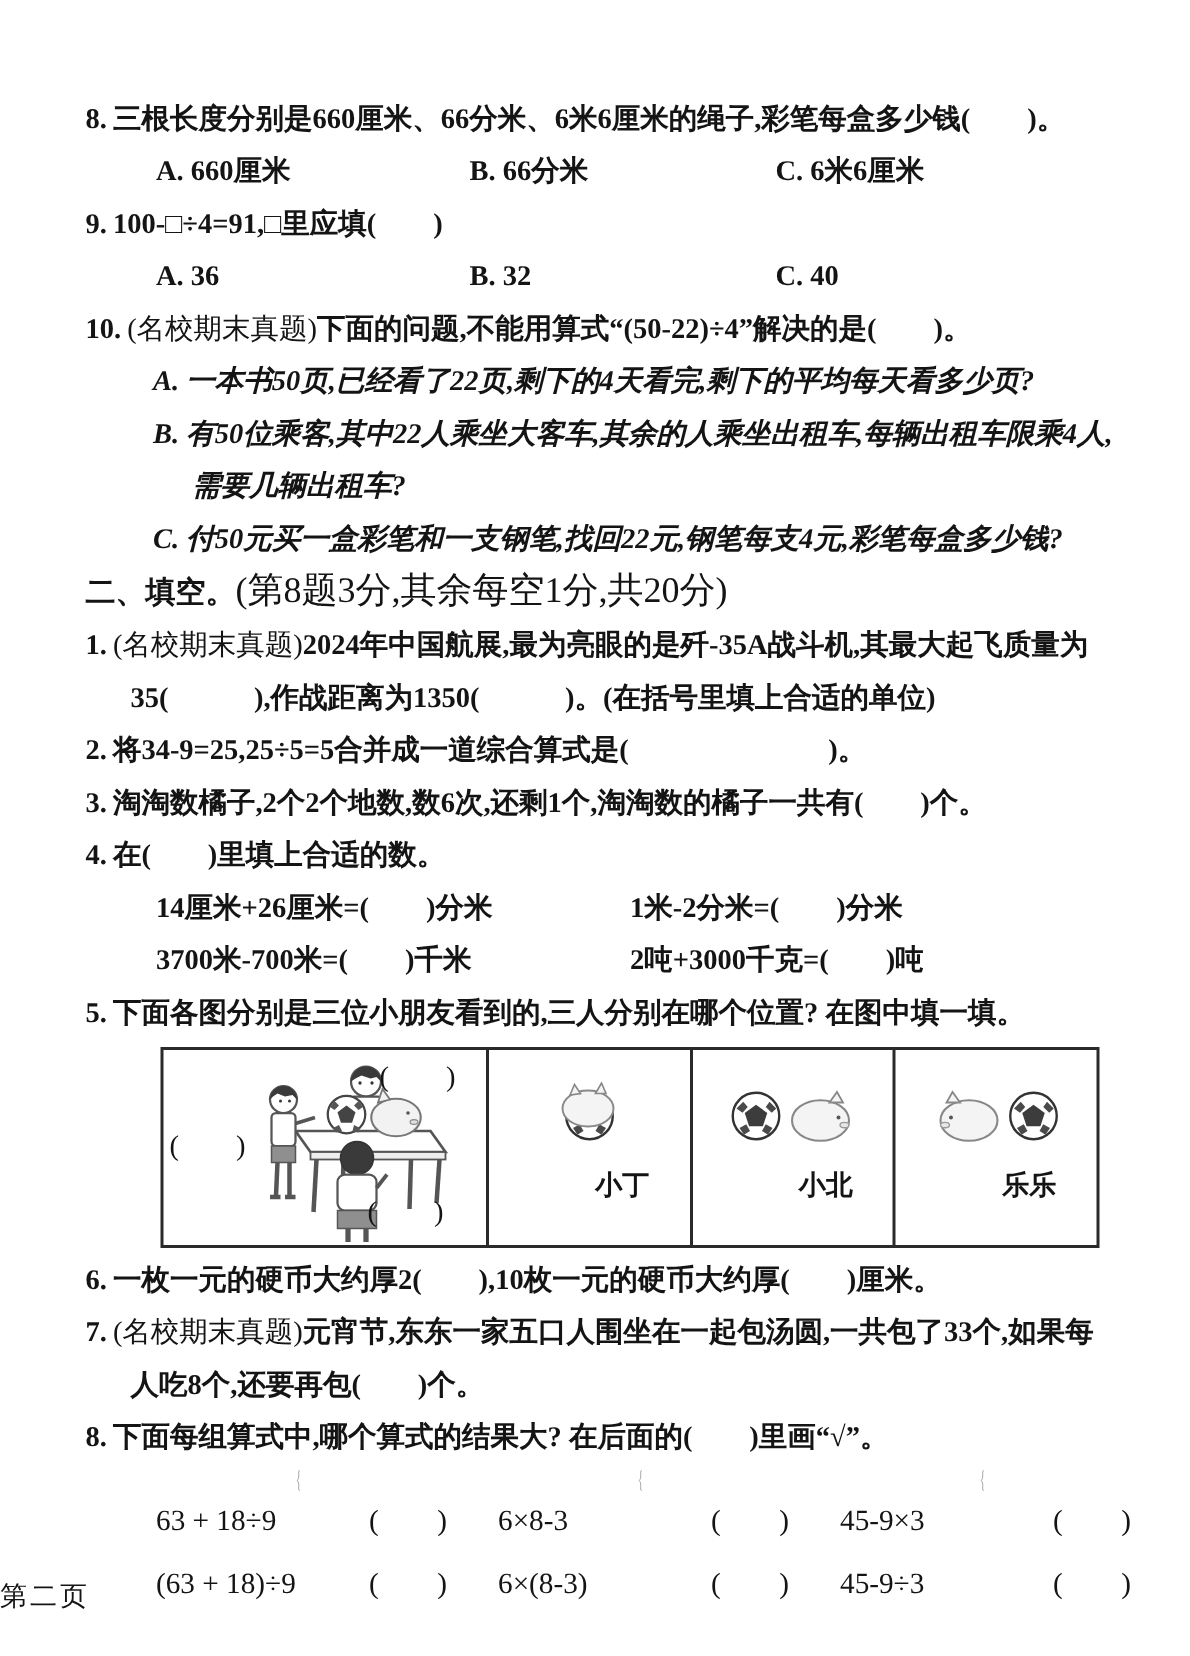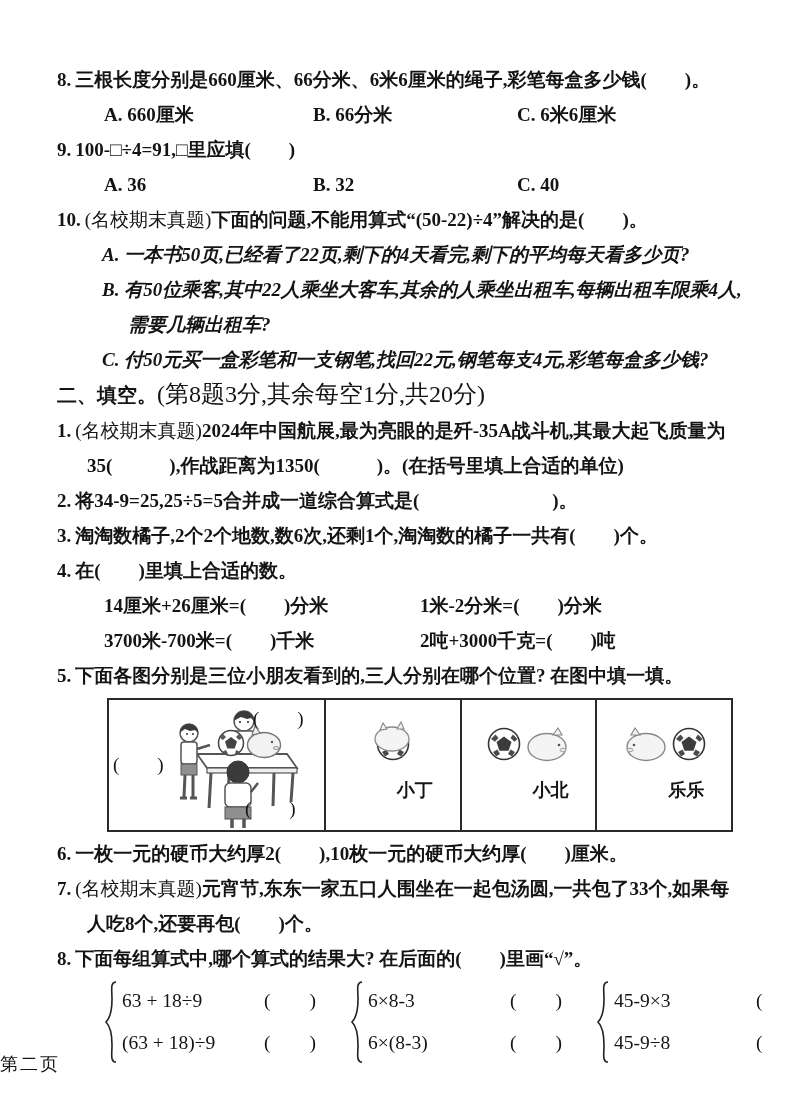--- a/index.html
+++ b/index.html
@@ -44,21 +44,21 @@
   .view-icons{display:flex;align-items:center;justify-content:center;height:44px;position:relative;}
   .view-label{margin-top:14px;font-size:18px;font-weight:700;line-height:20px;margin-left:44px;}
   .scene-blank{position:absolute;font-size:19px;font-weight:400;line-height:26px;white-space:pre;}
   .blank-top{left:144px;top:6px;}
   .blank-left{left:4px;top:52px;}
   .blank-bottom{left:136px;top:96px;}
   .overlap-pig{position:absolute;left:-4px;top:-6px;}
   .overlap-ball{position:relative;}
   
   .groups{display:flex;margin:4px 0 0 47px;}
-  .group{display:flex;align-items:center;margin-right:34px;}
+  .group{display:flex;align-items:center;margin-right:34px;flex-direction:column;}
   .group:last-child{margin-right:0;}
   .brace{flex:0 0 14px;margin-right:4px;}
   .grows{display:flex;flex-direction:column;justify-content:space-between;height:84px;padding:3px 0;box-sizing:border-box;}
   .grow{display:flex;justify-content:space-between;font-weight:400;font-size:19.5px;line-height:36px;width:194px;}
   .grow .blank{font-weight:400;white-space:pre;}
   .footer{
     position:absolute;left:0;bottom:28px;width:100%;
     font-size:18px;font-weight:400;letter-spacing:2px;
   }
   svg{display:block;}
@@ -279,21 +279,21 @@
       <div class="group">
         <svg class="brace" width="14" height="84" viewBox="0 0 14 84">
           <path d="M12 2 C6 2 8 10 8 19 C8 31 6 38 2 42 C6 46 8 53 8 65 C8 74 6 82 12 82" fill="none" stroke="#222" stroke-width="1.6"></path>
         </svg>
         <div class="grows">
           <div class="grow">
               <span>45-9×3</span>
               <span class="blank">(　　)</span>
             </div>
           <div class="grow">
-              <span>45-9÷8</span>
+              <span>45-9÷3</span>
               <span class="blank">(　　)</span>
             </div>
         </div>
       </div>
     </div>
 
   </div>
 
   <div class="footer">第二页</div>
 </div>

